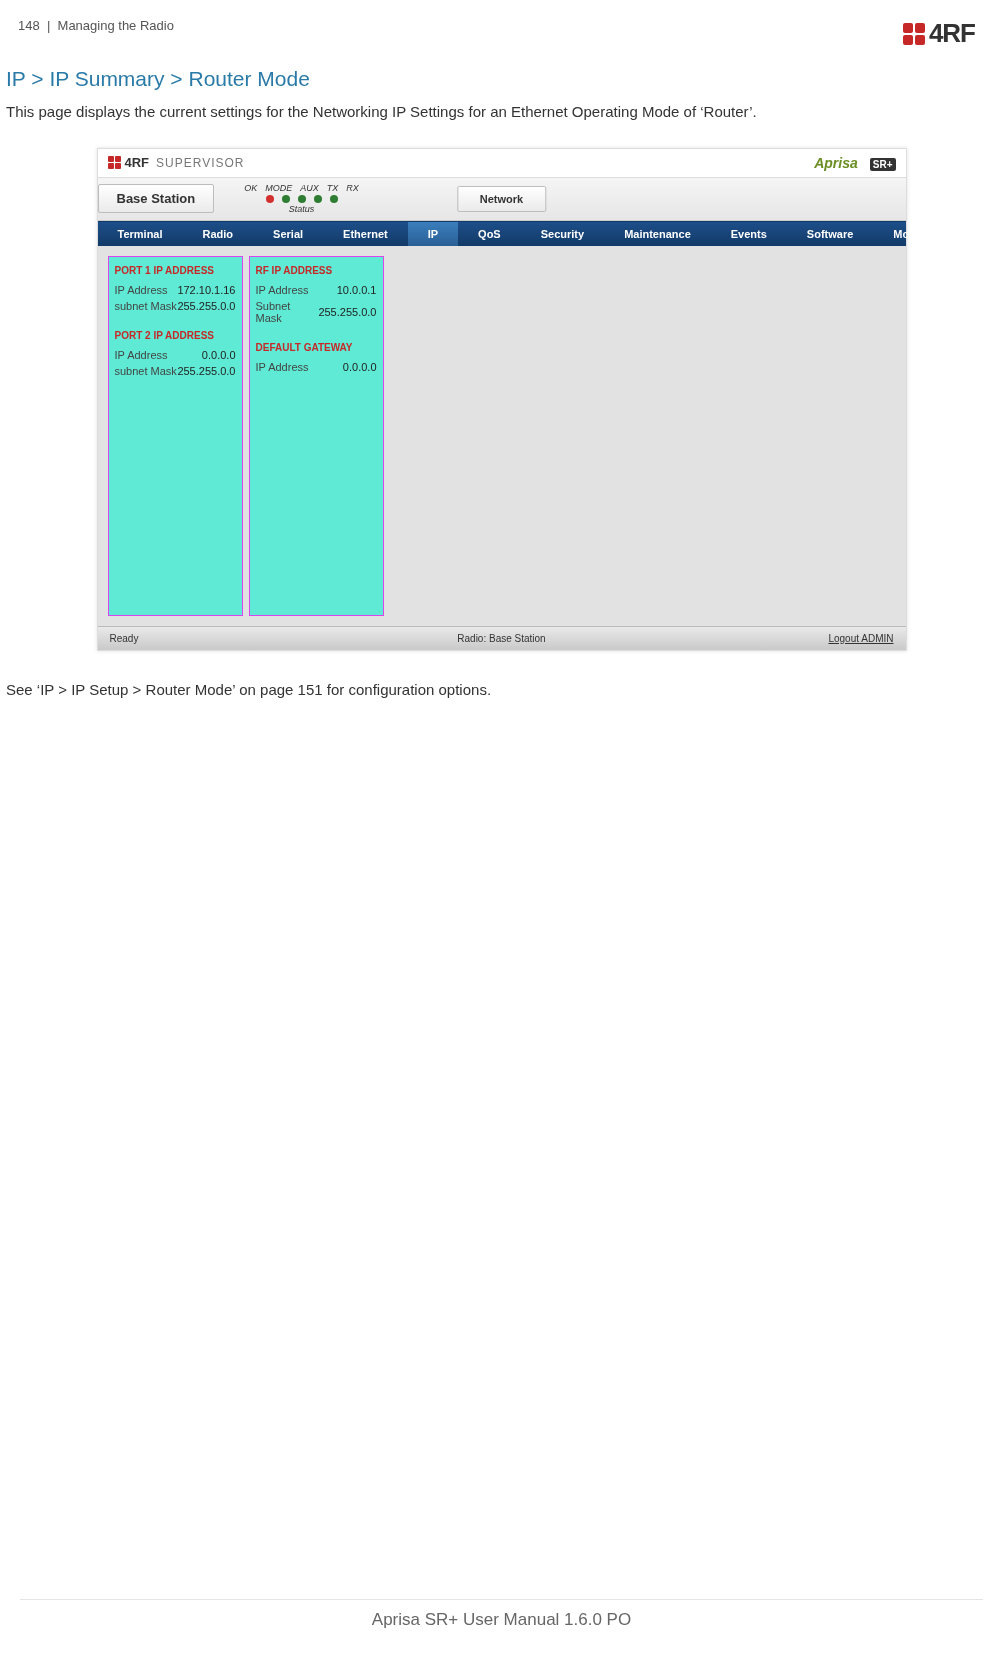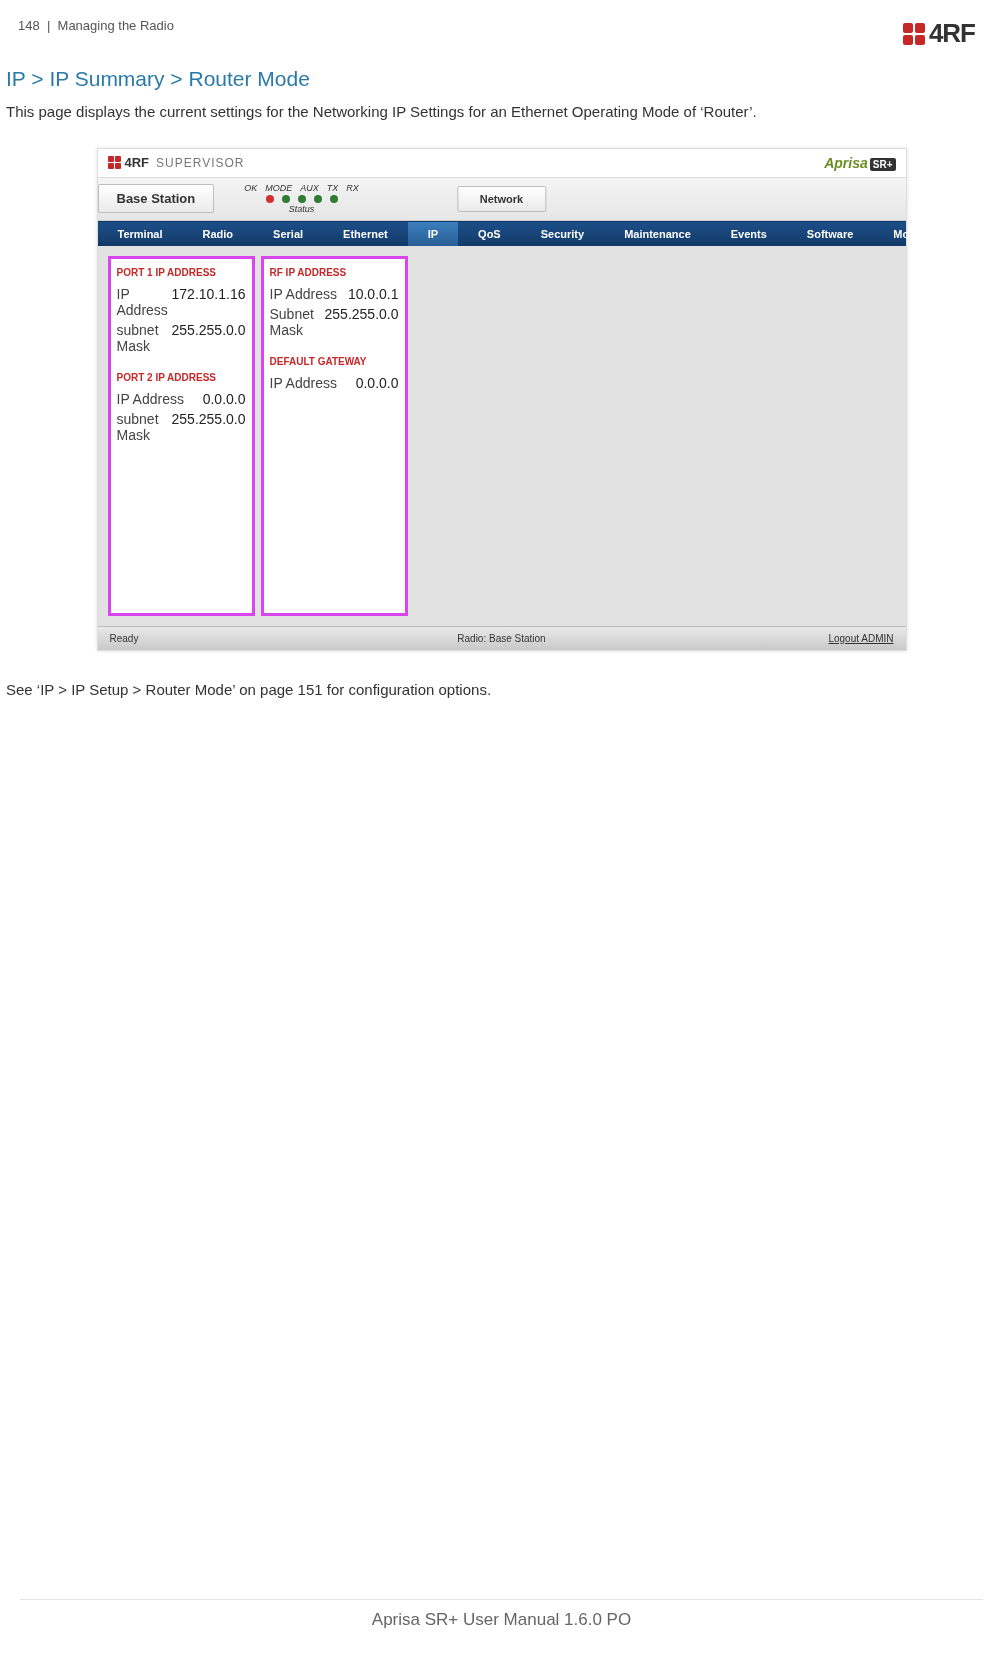--- a/index.html
+++ b/index.html
@@ -97,21 +97,21 @@
       font-size: 14px;
       color: #6b8e23;
     }
     .shot .topbar .aprisa .srplus {
       background: #333;
       color:#fff;
       font-style: normal;
       font-size:10px;
       padding:1px 3px;
       border-radius:2px;
-      margin-left:2px;
+      margin-left:12px;
     }
     .shot .graybar {
       background: linear-gradient(#f5f5f5,#e6e6e6);
       border-top: 1px solid #ddd;
       border-bottom: 1px solid #ccc;
       height: 44px;
       display: flex;
       align-items: center;
       position: relative;
     }
@@ -187,39 +187,40 @@
       font-weight:bold;
     }
     .shot .content {
       background: #e2e2e2;
       min-height: 380px;
       padding: 10px;
       display:flex;
       gap: 6px;
     }
     .panel {
-      background:#ffffff;
-      border:3px solid #d946ef;
-      width: 147px;
+      background:#5eead4;
+      border:1px solid #d946ef;
+      width: 135px;
       height:360px;
       padding: 8px 6px;
     }
     .panel .sect { margin-bottom: 16px; }
     .panel .sect-title {
       color: #c62828;
       font-weight:bold;
       font-size:10px;
       margin-bottom:6px;
     }
     .panel .row {
       display:flex;
       justify-content:space-between;
-      font-size:14px;
+      font-size:11px;
       color:#444;
       padding: 2px 0;
+      align-items: center;
     }
     .panel .row .val { color:#222; }
     .shot .footerbar {
       background: linear-gradient(#e9e9e9,#c9c9c9);
       color:#333;
       font-size:10px;
       display:flex;
       padding: 6px 12px;
       border-top:1px solid #bbb;
     }

